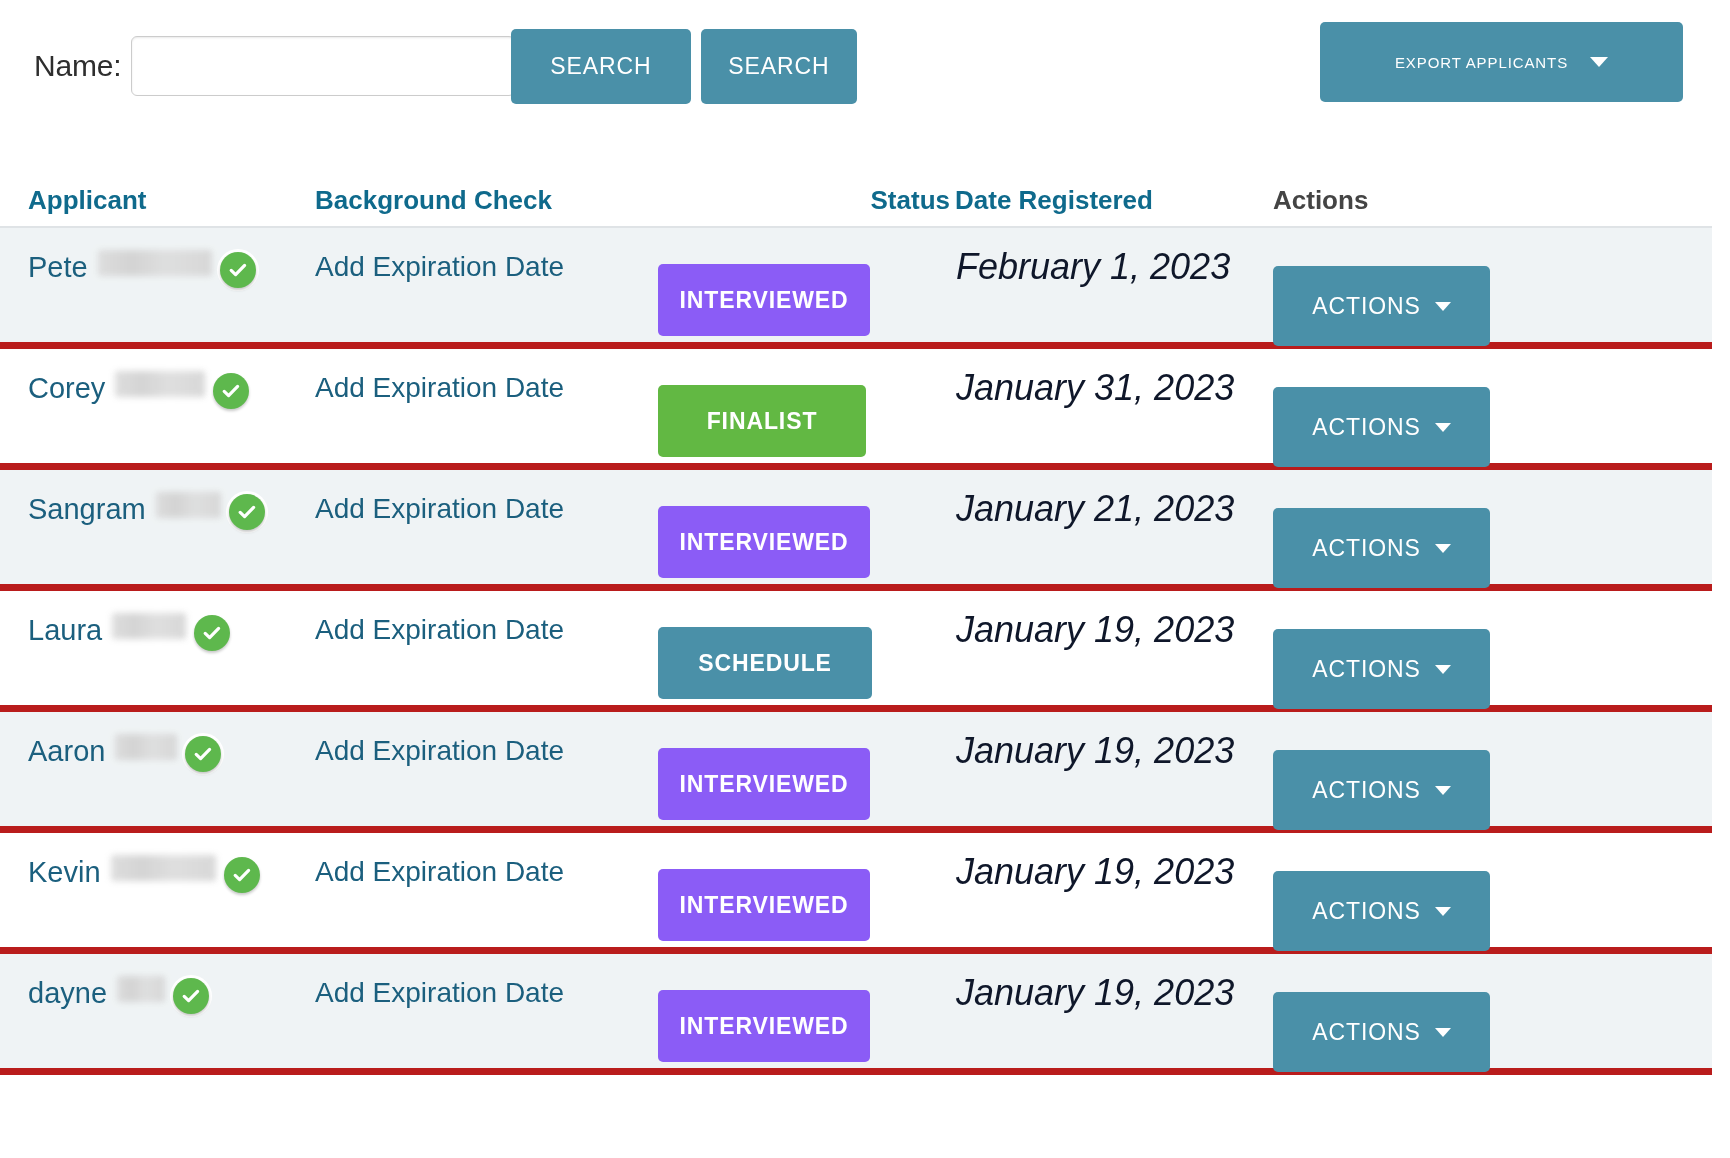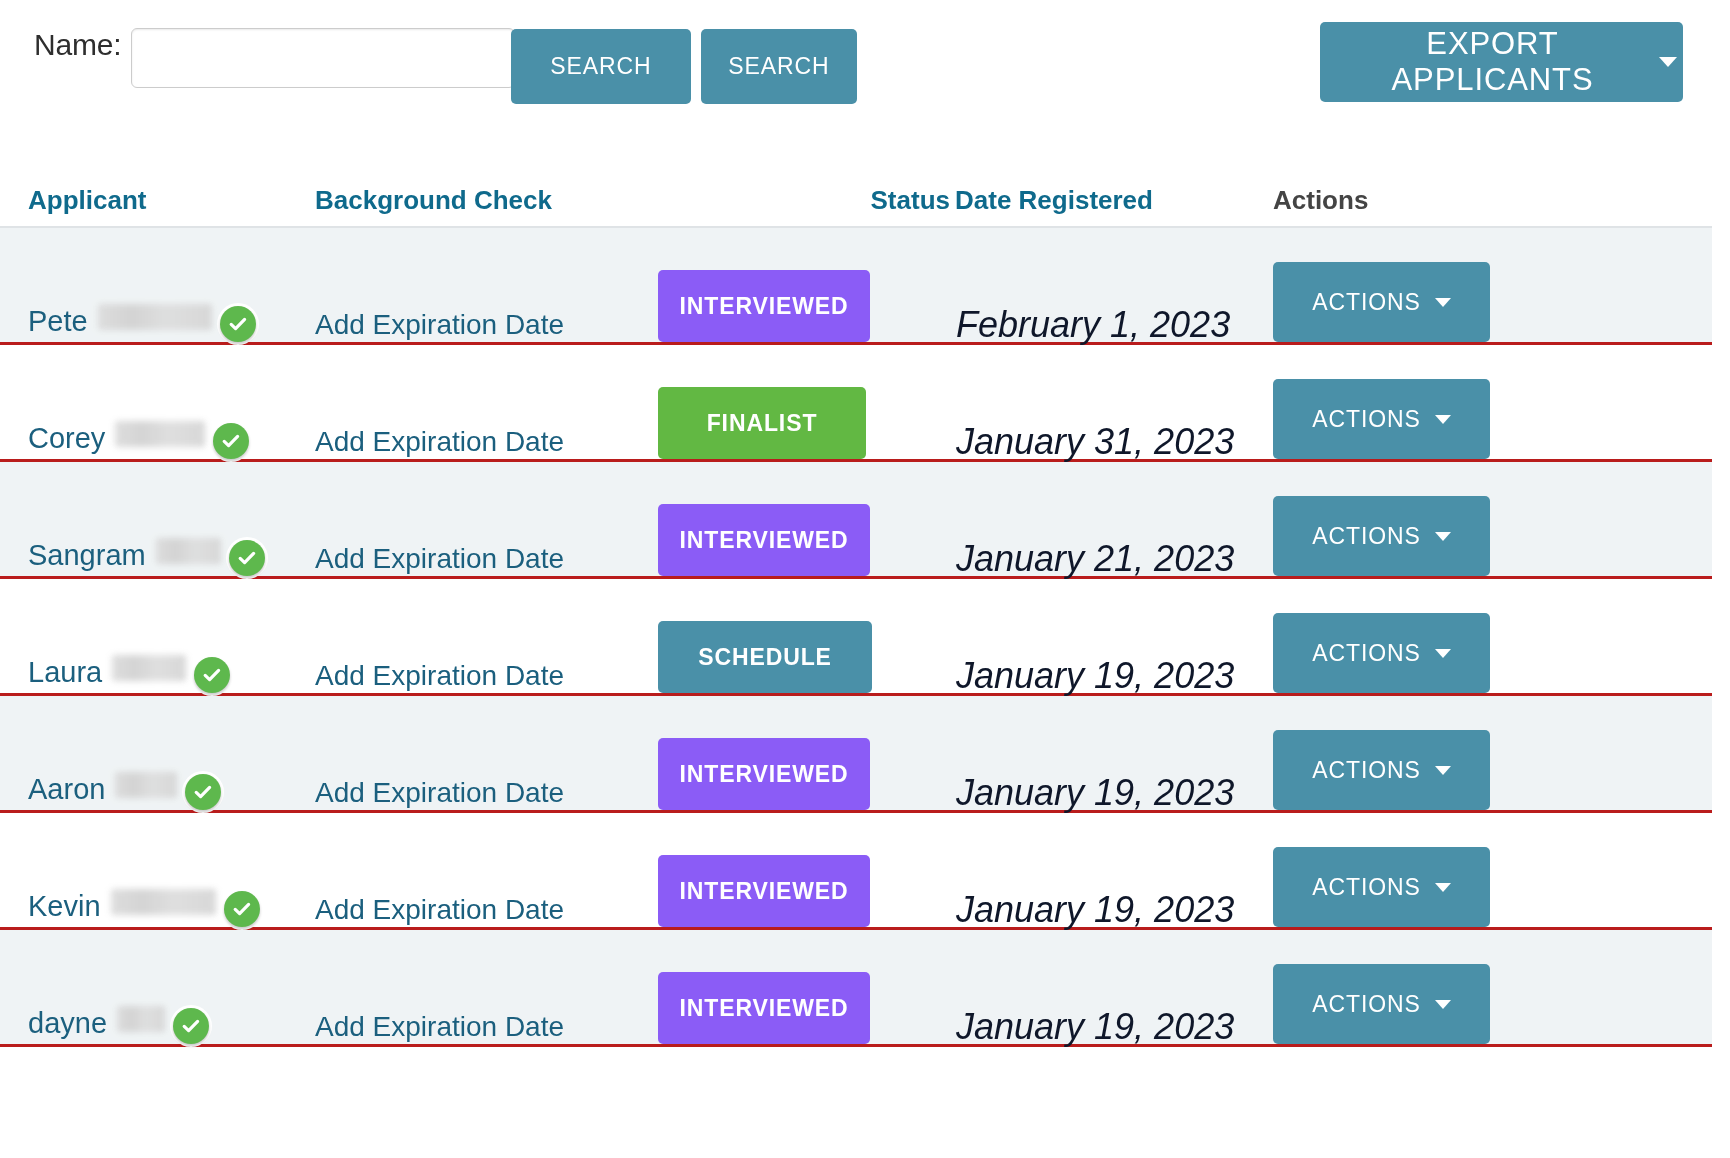--- a/index.html
+++ b/index.html
@@ -17,22 +17,23 @@
   }
 
   
   .toolbar {
     position: relative;
     height: 130px;
   }
   .search-group {
     position: absolute;
     left: 34px;
-    top: 28px;
+    top: 36px;
     display: flex;
+    align-items: center;
   }
   .name-label {
     font-size: 30px;
     color: #2e2e2e;
     margin-right: 10px;
     white-space: nowrap;
     letter-spacing: -0.2px;
   }
   .name-input {
     width: 384px;
@@ -76,21 +77,23 @@
     width: 156px;
     height: 75px;
     font-size: 23px;
   }
   .btn-export {
     position: absolute;
     right: 47px;
     top: 22px;
     width: 363px;
     height: 80px;
-    font-size: 31px;
+    font-size: 15px;
+    gap: 22px;
+    text-align: right;
   }
   .caret {
     display: inline-block;
     width: 0;
     height: 0;
     border-left: 9px solid transparent;
     border-right: 9px solid transparent;
     border-top: 10px solid #ffffff;
   }
   .caret-sm {
@@ -133,22 +136,21 @@
   .col-actions    { width: 440px; }
 
   .thead .col-status  { text-align: right; padding-left: 70px; box-sizing: border-box; }
   .thead .col-date    { text-align: left; padding-left: 5px;  box-sizing: border-box; }
   .thead .col-actions { padding-left: 28px; box-sizing: border-box; }
 
   .trow {
     display: flex;
     height: 114px;
     position: relative;
-    border-bottom: 3px solid #b91c1c;
-    align-items: flex-end;
+    border-bottom: 7px solid #b91c1c;
   }
   .trow.striped { background: #eff3f5; }
   .trow.plainrow { background: #ffffff; }
 
   .cell {
     display: flex;
     align-items: flex-start;
     padding-top: 22px;
     box-sizing: border-box;
   }

